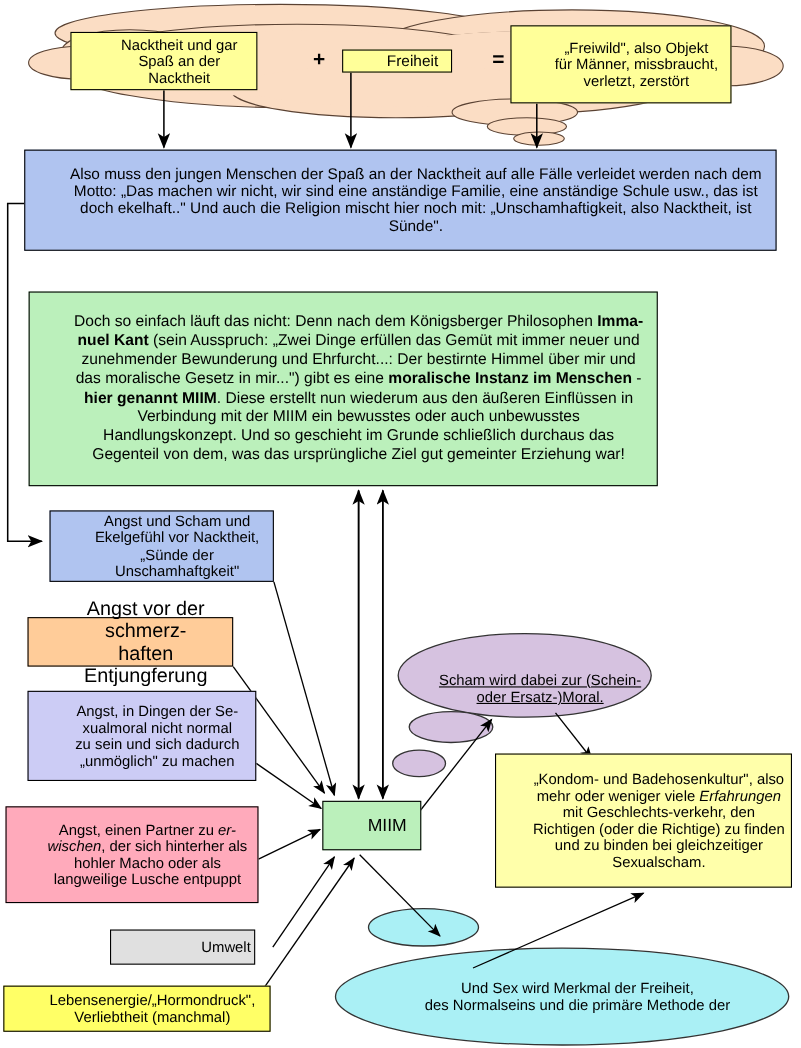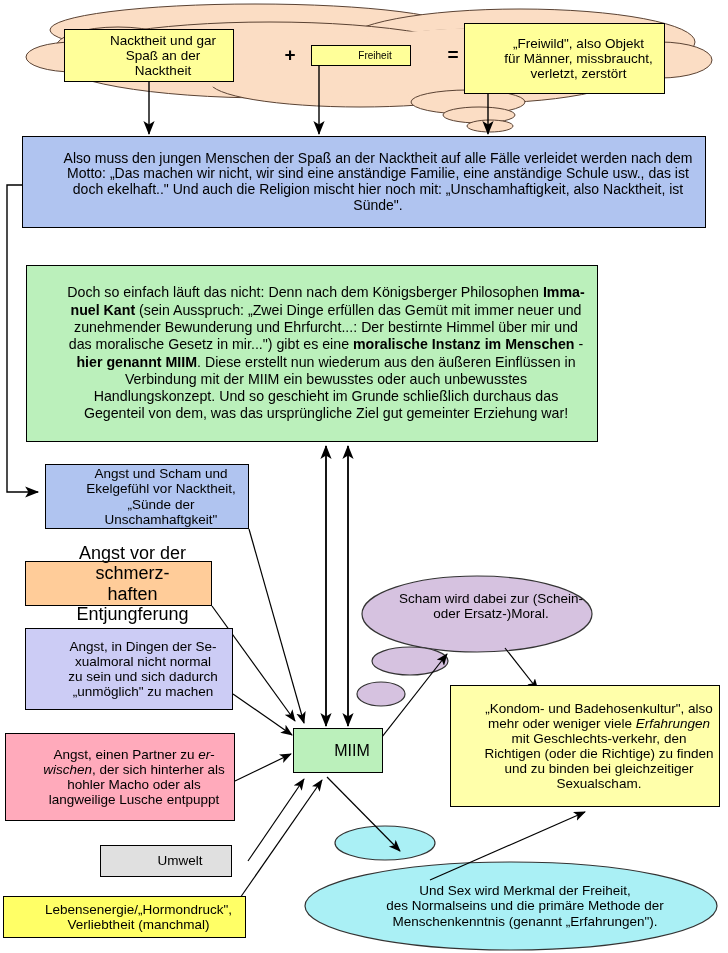--- a/index.html
+++ b/index.html
@@ -8,45 +8,45 @@
   #svglayer{position:absolute;left:0;top:0;width:728px;height:953px;}
   .node{position:absolute;box-sizing:border-box;display:flex;align-items:center;justify-content:center;text-align:center;color:#000;line-height:1.12;padding-left:28px;}
   .boxed{border:1px solid #000;}
   .txt{display:block;padding:1px 3px;}
   b{font-weight:bold;}
   i{font-style:italic;}
 
   
   #n-nacktheit{left:64px;top:29px;width:170px;height:53px;background:#ffff99;font-size:13.5px;}
   #n-plus{left:262px;top:42px;width:24px;height:26px;font-size:19px;font-weight:bold;}
-  #n-freiheit{left:311px;top:45px;width:100px;height:21px;background:#ffff99;font-size:10px;}
+  #n-freiheit{left:311px;top:45px;width:100px;height:21px;background:#ffff99;font-size:14px;}
   #n-equals{left:425px;top:42px;width:24px;height:26px;font-size:19px;font-weight:bold;}
   #n-freiwild{left:464px;top:23px;width:201px;height:71px;background:#ffff99;font-size:13.5px;}
 
   
   #n-blue{left:22px;top:136px;width:684px;height:92px;background:#b0c4f0;font-size:14px;}
   #n-blue .txt{padding:2px 8px;}
 
   
   #n-green{left:26px;top:265px;width:572px;height:177px;background:#bbf0bb;font-size:14.2px;line-height:1.22;}
   #n-green .txt{padding:3px 10px;}
 
   
   #n-angstscham{left:45px;top:464px;width:204px;height:65px;background:#b0c4f0;font-size:13.5px;}
   #n-entjungferung{left:25px;top:561px;width:187px;height:45px;background:#ffcc99;font-size:18px;}
   #n-sexualmoral{left:25px;top:628px;width:208px;height:82px;background:#ccccf5;font-size:13.5px;}
   #n-partner{left:5px;top:733px;width:230px;height:88px;background:#ffaabb;font-size:13.5px;}
-  #n-umwelt{left:100px;top:845px;width:132px;height:32px;background:#e0e0e0;font-size:13.5px;}
+  #n-umwelt{left:100px;top:845px;width:132px;height:32px;background:#e0e0e0;font-size:13.5px;justify-content:flex-end;}
   #n-lebensenergie{left:3px;top:896px;width:243px;height:42px;background:#ffff66;font-size:13.5px;}
 
   
   #n-miim{left:293px;top:728px;width:90px;height:45px;background:#bbf0bb;font-size:16px;}
 
   
-  #n-scham{left:362px;top:568px;width:230px;height:76px;font-size:13.5px;}
+  #n-scham{left:362px;top:588px;width:230px;height:76px;font-size:13.5px;text-decoration:underline;}
   #n-kondom{left:450px;top:685px;width:270px;height:122px;background:#ffffaa;font-size:13.5px;}
   #n-kondom .txt{padding:2px 5px;}
   #n-sexfreiheit{left:305px;top:863px;width:412px;height:86px;font-size:13.5px;}
 </style>
 </head>
 <body>
 
 <div id="stage">
 
   <svg id="svglayer" viewBox="0 0 728 953">
@@ -199,17 +199,16 @@
   </div>
 
   <div class="node boxed" id="n-kondom">
     <span class="txt"><span>„Kondom- und Badehosenkultur", also mehr oder weniger viele </span><i>Erfahrungen</i><span> mit Geschlechts-verkehr, den Richtigen (oder die Richtige) zu finden und zu binden bei gleichzeitiger Sexualscham.</span></span>
   </div>
 
   <div class="node" id="n-sexfreiheit">
     <span class="txt">
       <span>Und Sex wird Merkmal der Freiheit,</span><br>
       <span>des Normalseins und die primäre Methode der</span><br>
-      <span>Menschenkenntnis (genannt „Erfahrungen").</span>
     </span>
   </div>
 
 </div>
 
 </body></html>

